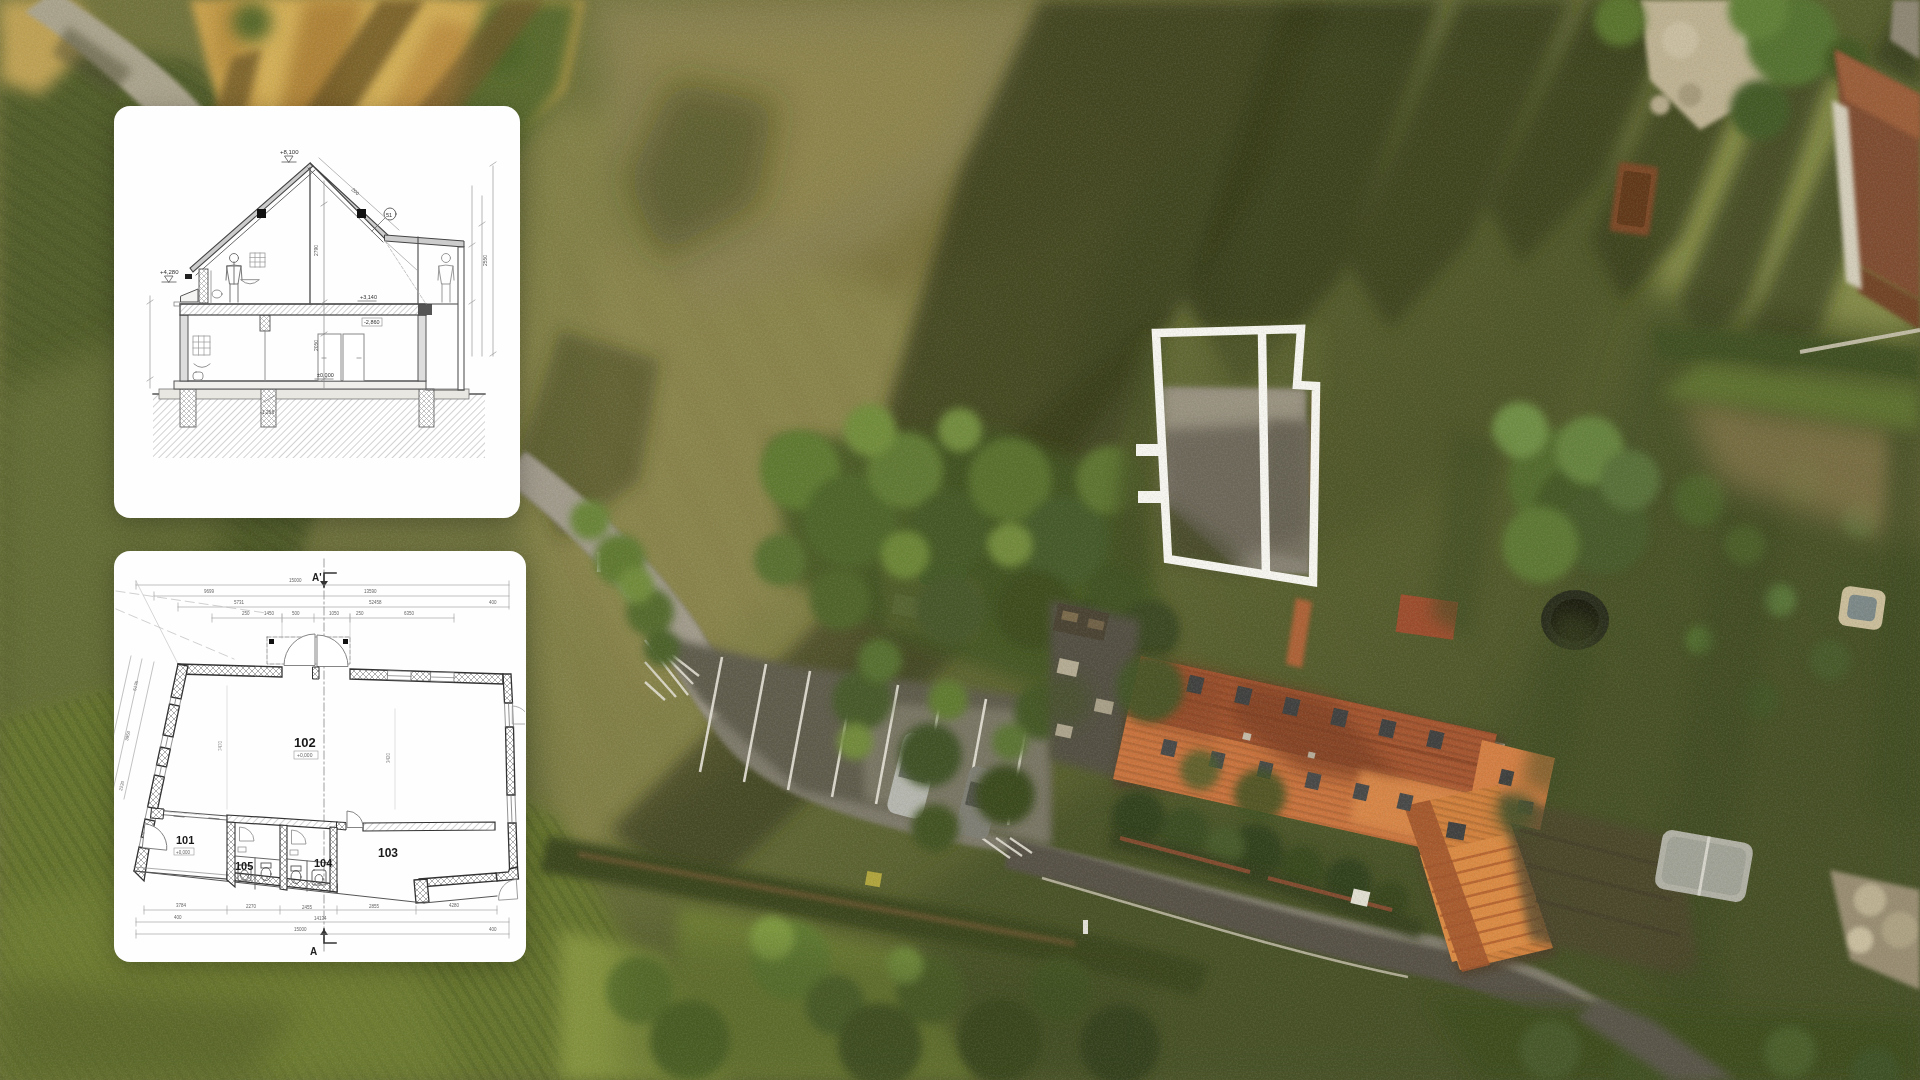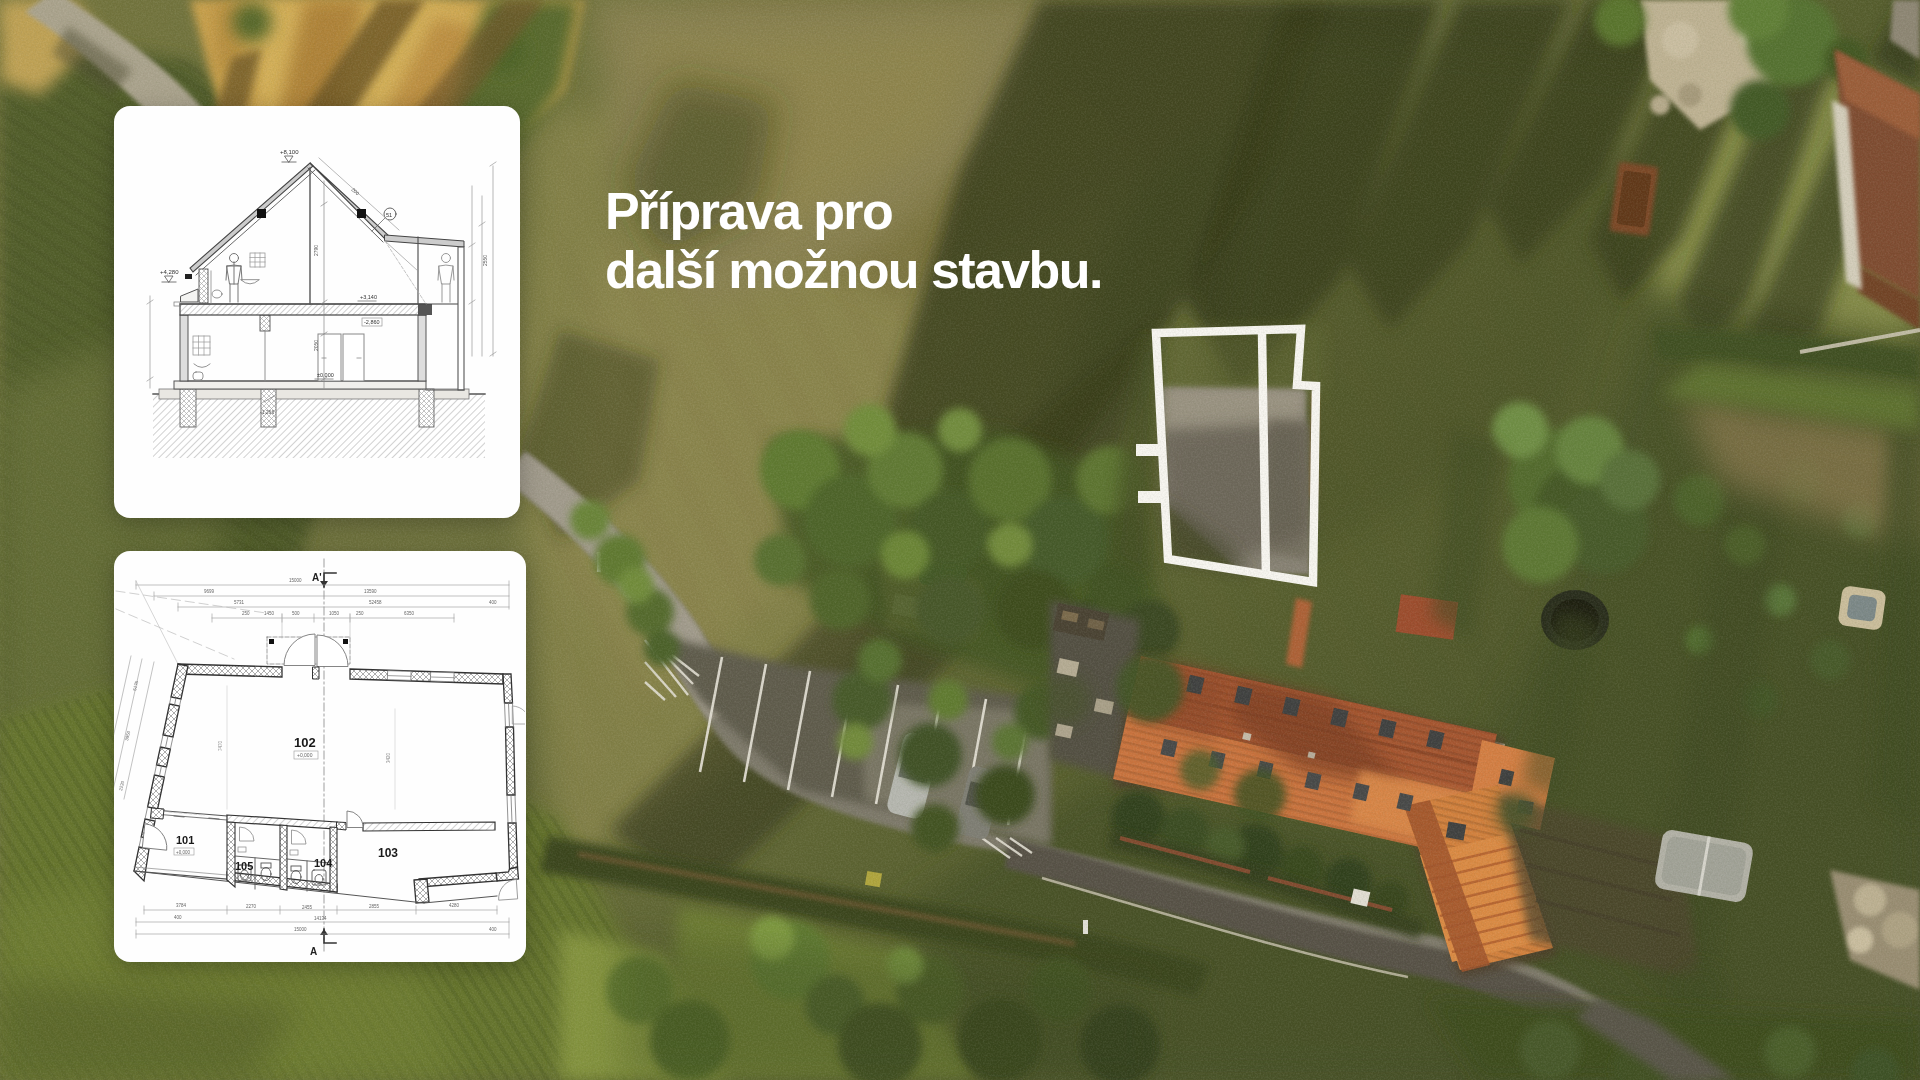--- a/index.html
+++ b/index.html
@@ -870,14 +870,13 @@
 </g>
 <g font-size="4.5" fill="#666" font-family="Liberation Sans,sans-serif">
 <text x="22" y="140" transform="rotate(-77 22 140)">5175</text>
 <text x="14" y="190" transform="rotate(-77 14 190)">3850</text>
 <text x="8" y="240" transform="rotate(-77 8 240)">2220</text>
 </g>
 </g>
 </svg>
 </div>
 
-<div id="headline">Příprava pro<br>další možnou stavbu.</div>
 </div>
 
 </body></html>

